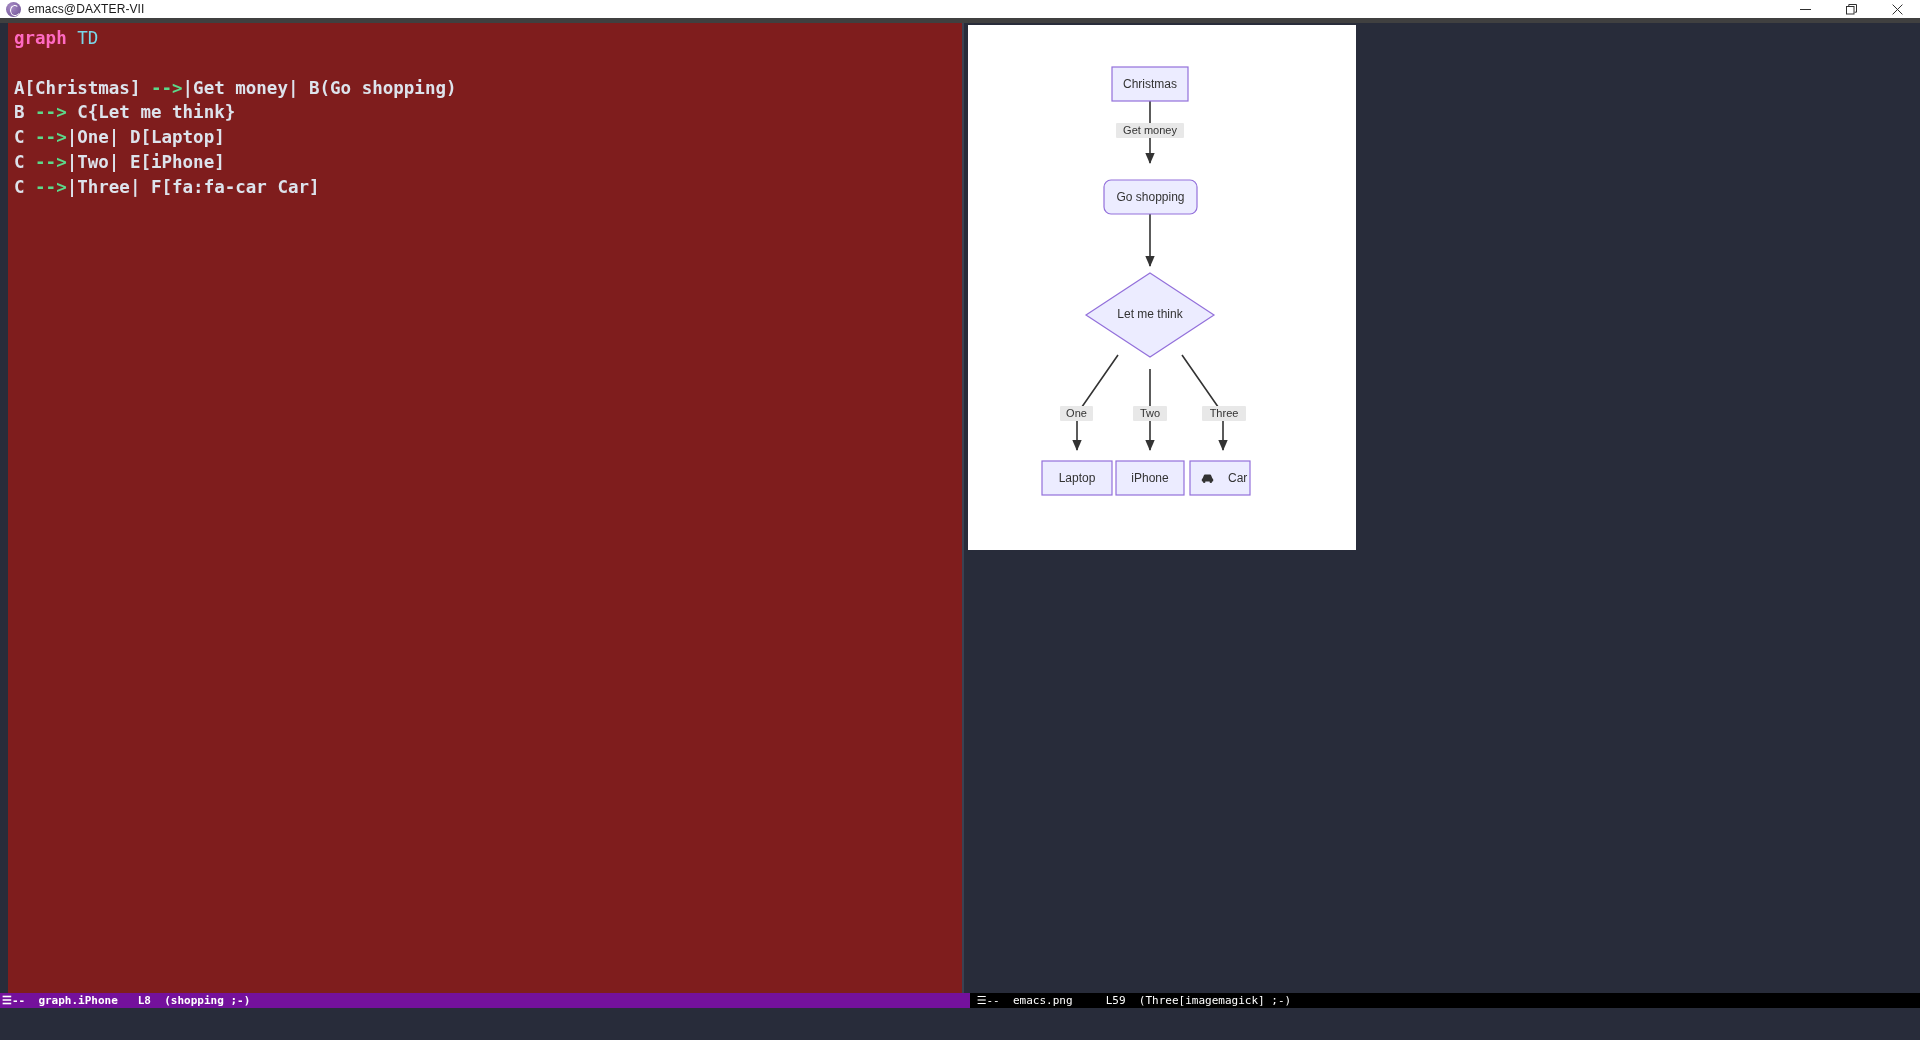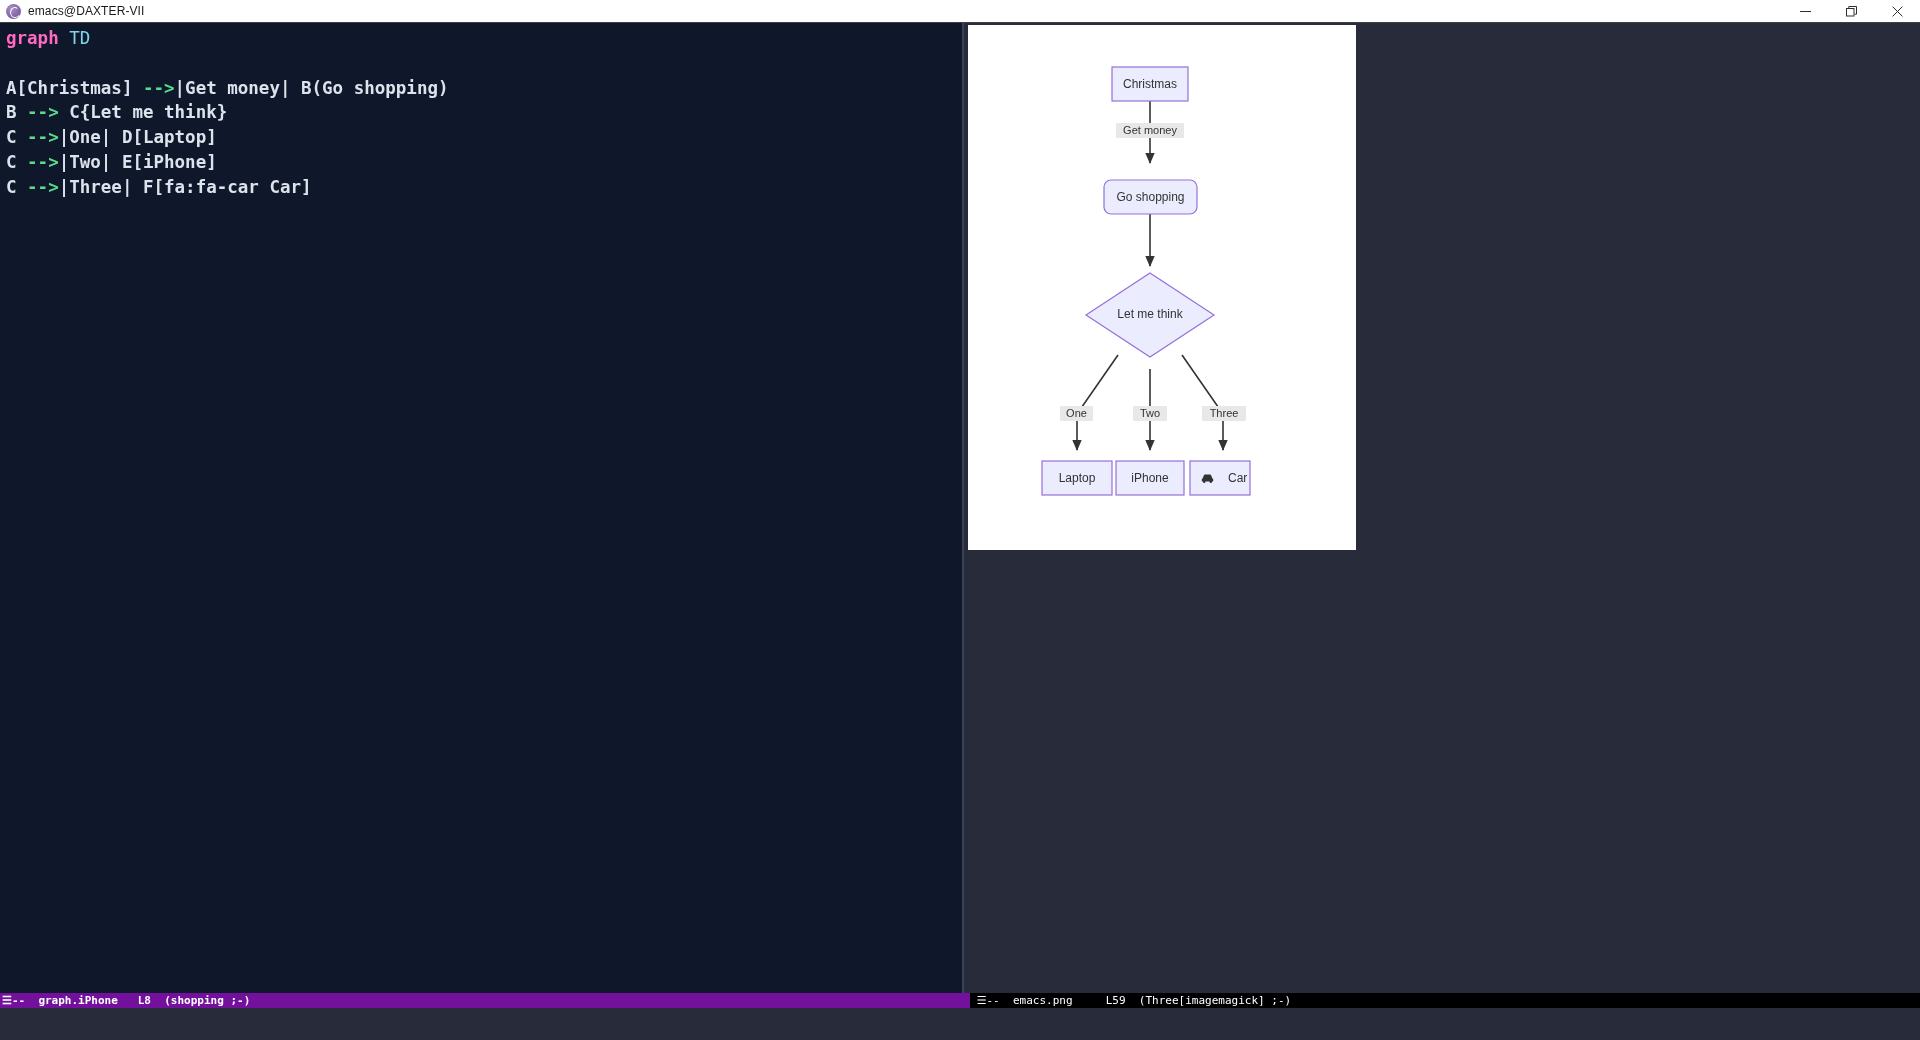--- a/index.html
+++ b/index.html
@@ -13,21 +13,21 @@
   }
 
   
   #titlebar {
     position: absolute;
     left: 0; top: 0;
     width: 1920px; height: 23px;
     background: #ffffff;
     display: flex;
     align-items: center;
-    border-bottom: 1px solid #404040;
+    border-bottom: 5px solid #404040;
   }
   #title-left {
     display: flex;
     align-items: center;
     padding-left: 6px;
     gap: 7px;
   }
   .emacs-logo {
     width: 15px; height: 15px;
     border-radius: 50%;
@@ -69,23 +69,23 @@
   #frame {
     position: absolute;
     left: 0; top: 23px;
     width: 1920px; height: 993px;
     background: #282c3a;
   }
 
   
   #win-code {
     position: absolute;
-    left: 0; top: 0;
+    left: 8px; top: 0;
     width: 962px; height: 993px;
-    background: #0f172a;
+    background: #7f1d1d;
     overflow: hidden;
     padding-left: 37px;
   }
   #code-text {
     position: absolute;
     left: 6px; top: 3px;
     font-family: "DejaVu Sans Mono", "Liberation Mono", monospace;
     font-size: 17.5px;
     line-height: 24.8px;
     color: #d8dee9;

